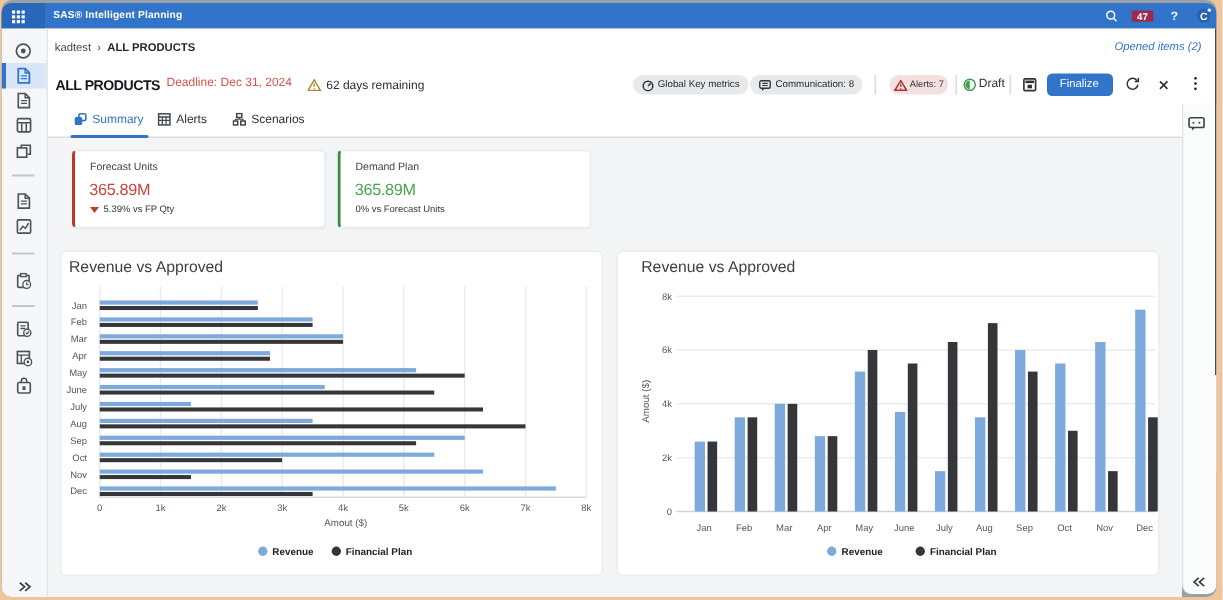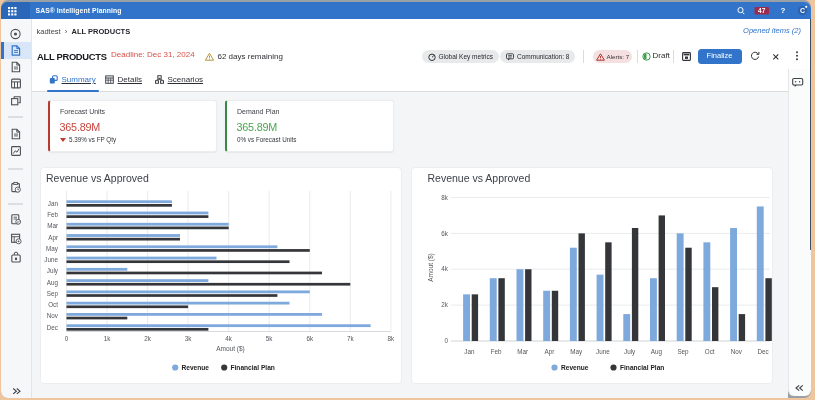--- a/index.html
+++ b/index.html
@@ -15,21 +15,21 @@
 .crumbs b { color:#23262b; }
 .opened { position:absolute; right:10px; top:7px; font-size:7.5px; color:#3174c9;font-style:italic; }
 .titlerow { position:absolute; left:0; top:25px; width:100%; height:25px; }
 .h1 { position:absolute; left:5.5px; top:6.5px; font-size:9.4px; font-weight:bold; letter-spacing:-0.3px; color:#15181c; }
 .deadline { position:absolute; left:79.5px; top:6px; font-size:8px; color:#d4534b; }
 .remain { position:absolute; left:186px; top:7.5px; font-size:8px; color:#2c2f33; }
 .pill { position:absolute; top:6px; height:13px; border-radius:6.5px; background:#e8e9ea; font-size:6.5px; color:#26292d; display:flex; align-items:center; padding:0 6px; gap:3px; white-space:nowrap; }
 .sep { position:absolute; top:6px; width:1px; height:13px; background:#d9dbdd; }
 .finalize { position:absolute; left:666px; top:5px; width:44px; height:14.5px; background:#3174c9; border-radius:3.5px; color:#fff; font-size:7.5px; text-align:center; line-height:14.5px; }
 .tabs { position:absolute; left:0; top:50px; width:756px; height:23px; border-bottom:1px solid #dadcde; }
-.tab { position:absolute; top:6px; font-size:8px; color:#2b2e33; display:flex; align-items:center; gap:4px;text-decoration:underline; }
+.tab { position:absolute; top:6px; font-size:8px; color:#2b2e33; display:flex; align-items:center; gap:4px; }
 .tabu { position:absolute; left:15.5px; top:21px; width:52px; height:2px; background:#3174c9; border-radius:1px; }
 .content { position:absolute; left:0; top:73px; width:756.5px; height:306px; background:#f4f5f6; }
 .card { position:absolute; top:8px; width:168.5px; height:52px; background:#fff; border-radius:3px; border:1px solid #ecedef; box-shadow:0 0.5px 1.5px rgba(0,0,0,0.06); }
 .card .t { position:absolute; left:10px; top:6.5px; font-size:7px; color:#3f4349; }
 .card .v { position:absolute; left:9.5px; top:20px; font-size:10.8px; letter-spacing:-0.2px; }
 .card .d { position:absolute; left:10px; top:35px; font-size:6.3px; color:#33363b; display:flex; align-items:center; gap:3px; }
 .bl-red { border-left:2.5px solid #b7392f; }
 .bl-green { border-left:2.5px solid #368a41; }
 .red { color:#c9463e; }
 .green { color:#4aa551; }
@@ -209,21 +209,21 @@
           <span style="color:#3174c9">Summary</span>
         </div>
       <div class="tab" style="left:73px">
           <svg width="9" height="9">
             <rect x="0.7" y="0.9" width="7.6" height="7.4" fill="none" stroke="#41464c" stroke-width="1"></rect>
             <line x1="0.7" y1="3" x2="8.3" y2="3" stroke="#41464c" stroke-width="1"></line>
             <line x1="0.7" y1="5.2" x2="8.3" y2="5.2" stroke="#41464c" stroke-width="0.8"></line>
             <line x1="3.2" y1="3" x2="3.2" y2="8.3" stroke="#41464c" stroke-width="0.8"></line>
             <line x1="5.7" y1="3" x2="5.7" y2="8.3" stroke="#41464c" stroke-width="0.8"></line>
           </svg>
-          <span>Details</span>
+          <span>Alerts</span>
         </div>
       <div class="tab" style="left:123px">
           <svg width="9" height="9">
             <rect x="2.8" y="0.7" width="3.4" height="2.6" fill="none" stroke="#41464c" stroke-width="1"></rect>
             <rect x="0.5" y="5.7" width="3" height="2.6" fill="none" stroke="#41464c" stroke-width="1"></rect>
             <rect x="5.5" y="5.7" width="3" height="2.6" fill="none" stroke="#41464c" stroke-width="1"></rect>
             <path d="M4.5,3.3 v1.2 M2,5.7 v-1.2 h5 v1.2" fill="none" stroke="#41464c" stroke-width="0.8"></path>
           </svg>
           <span>Scenarios</span>
         </div>

